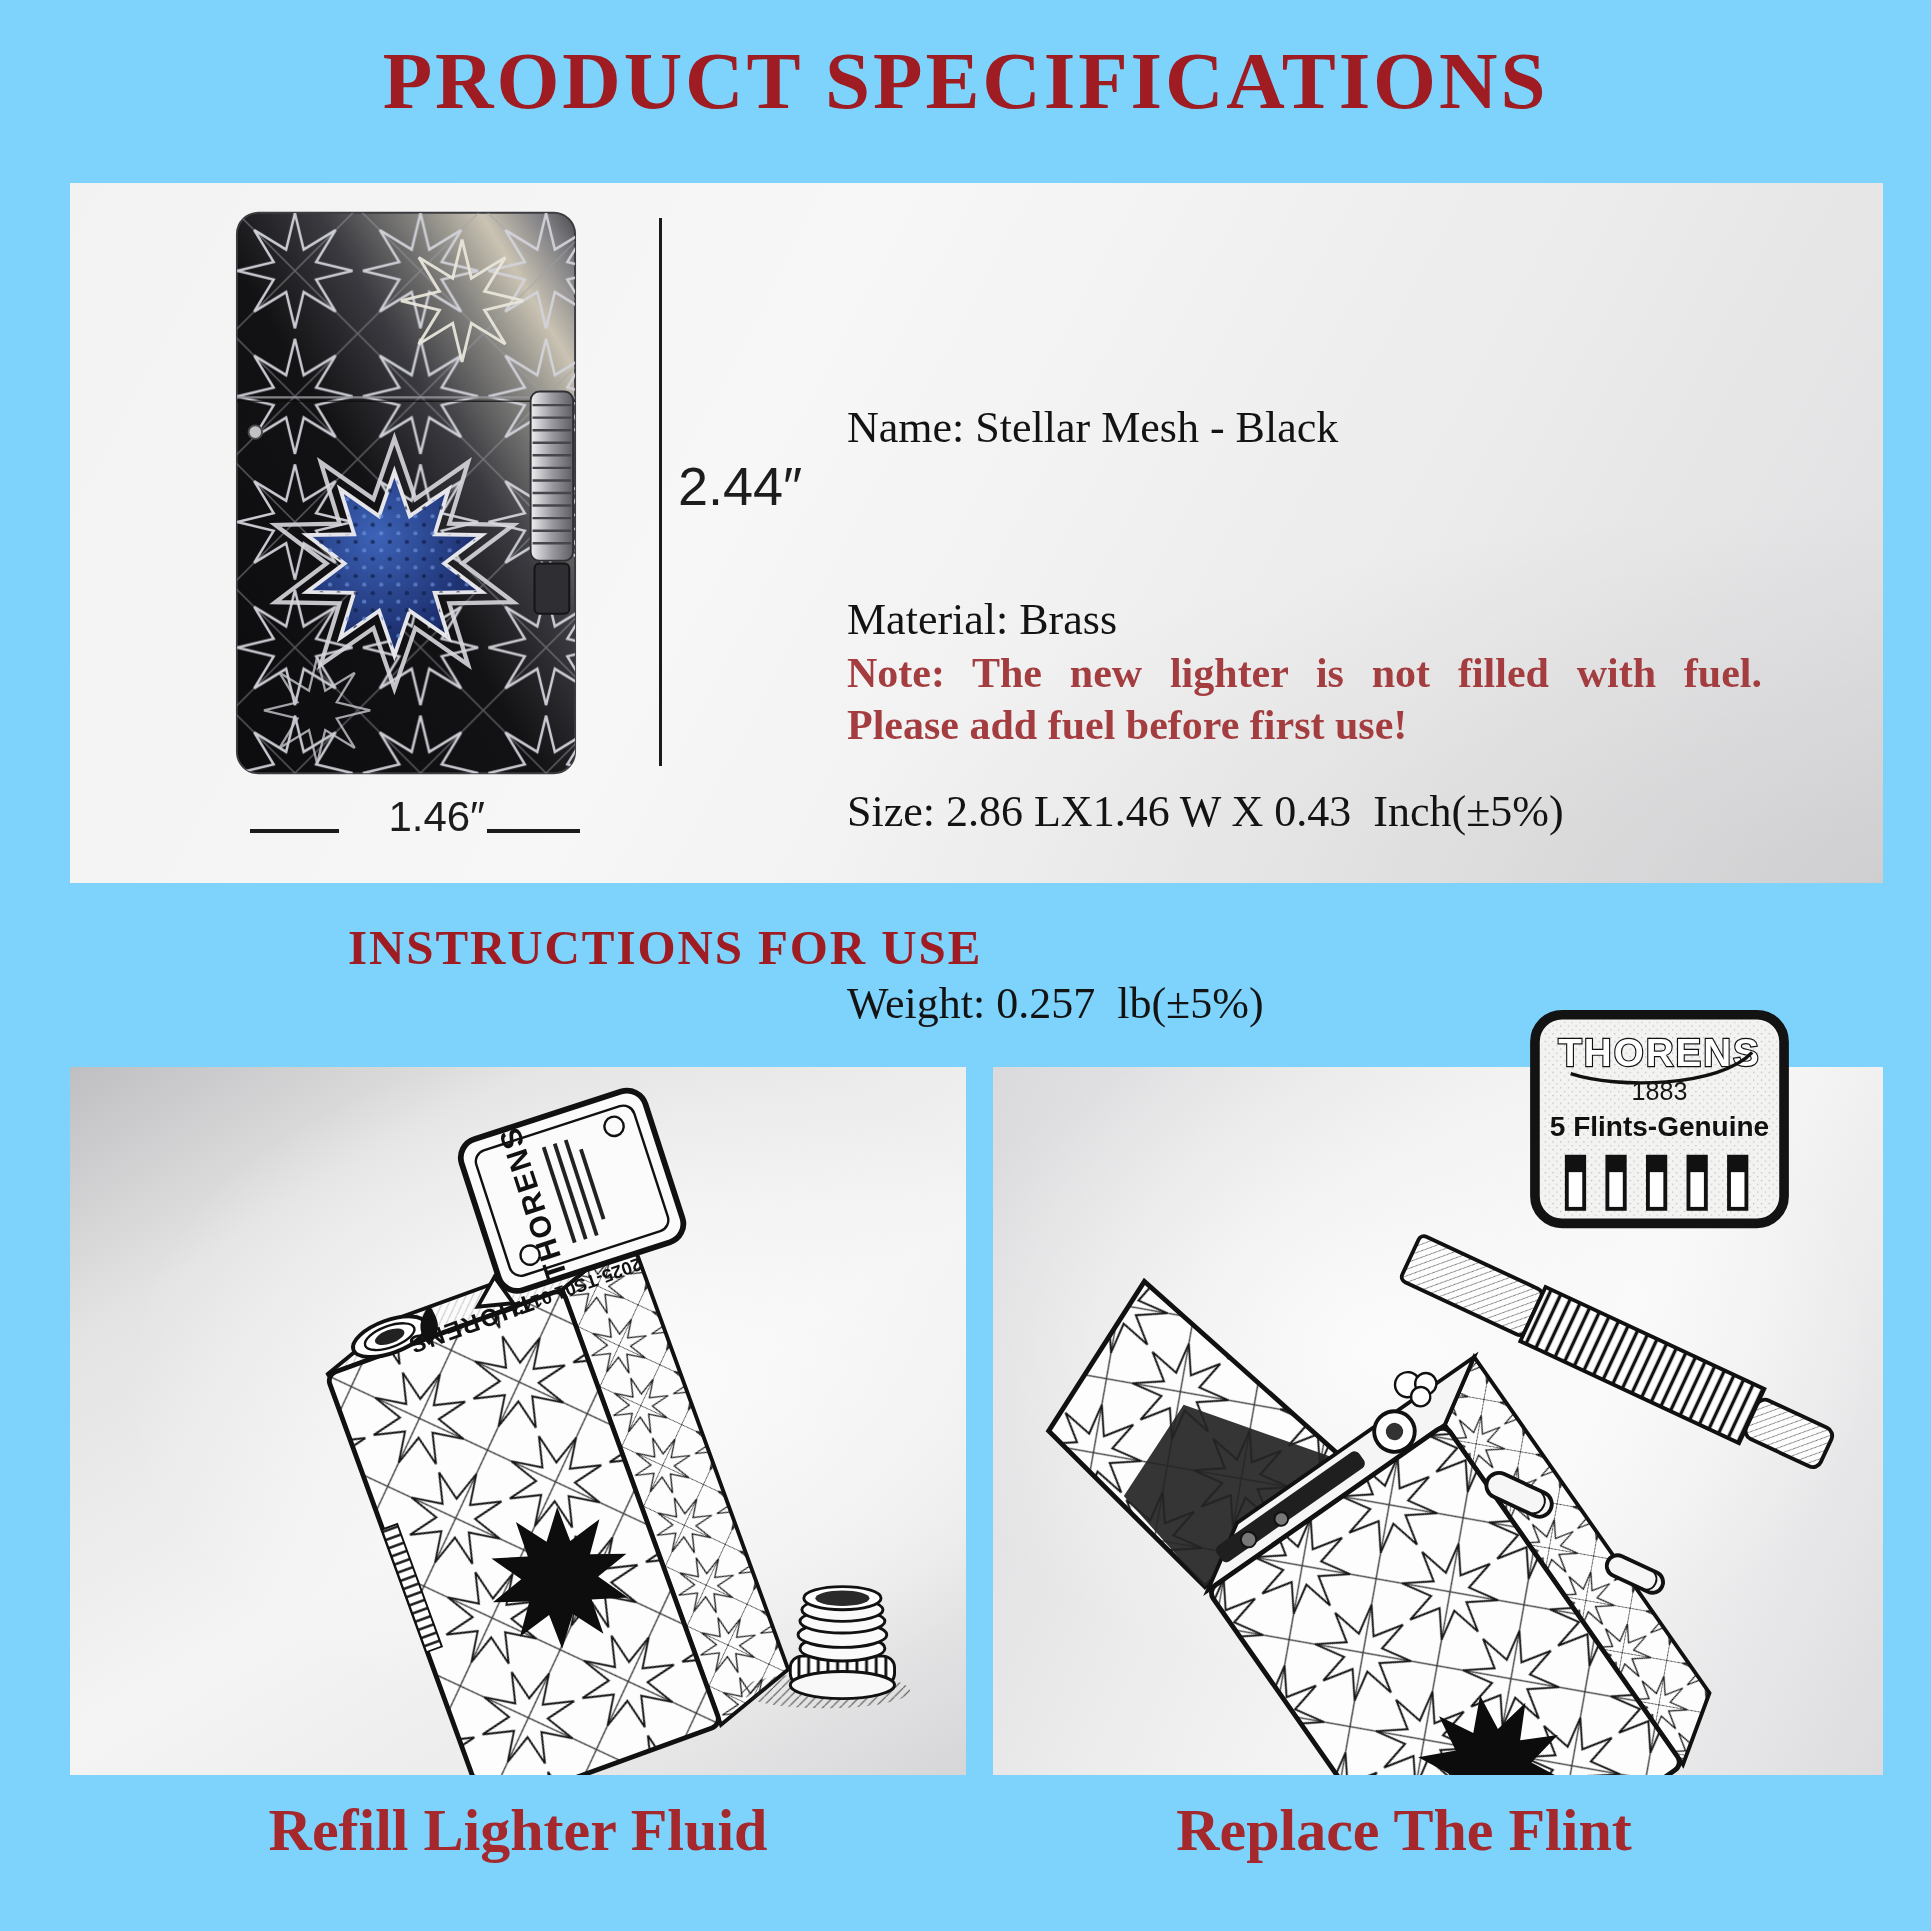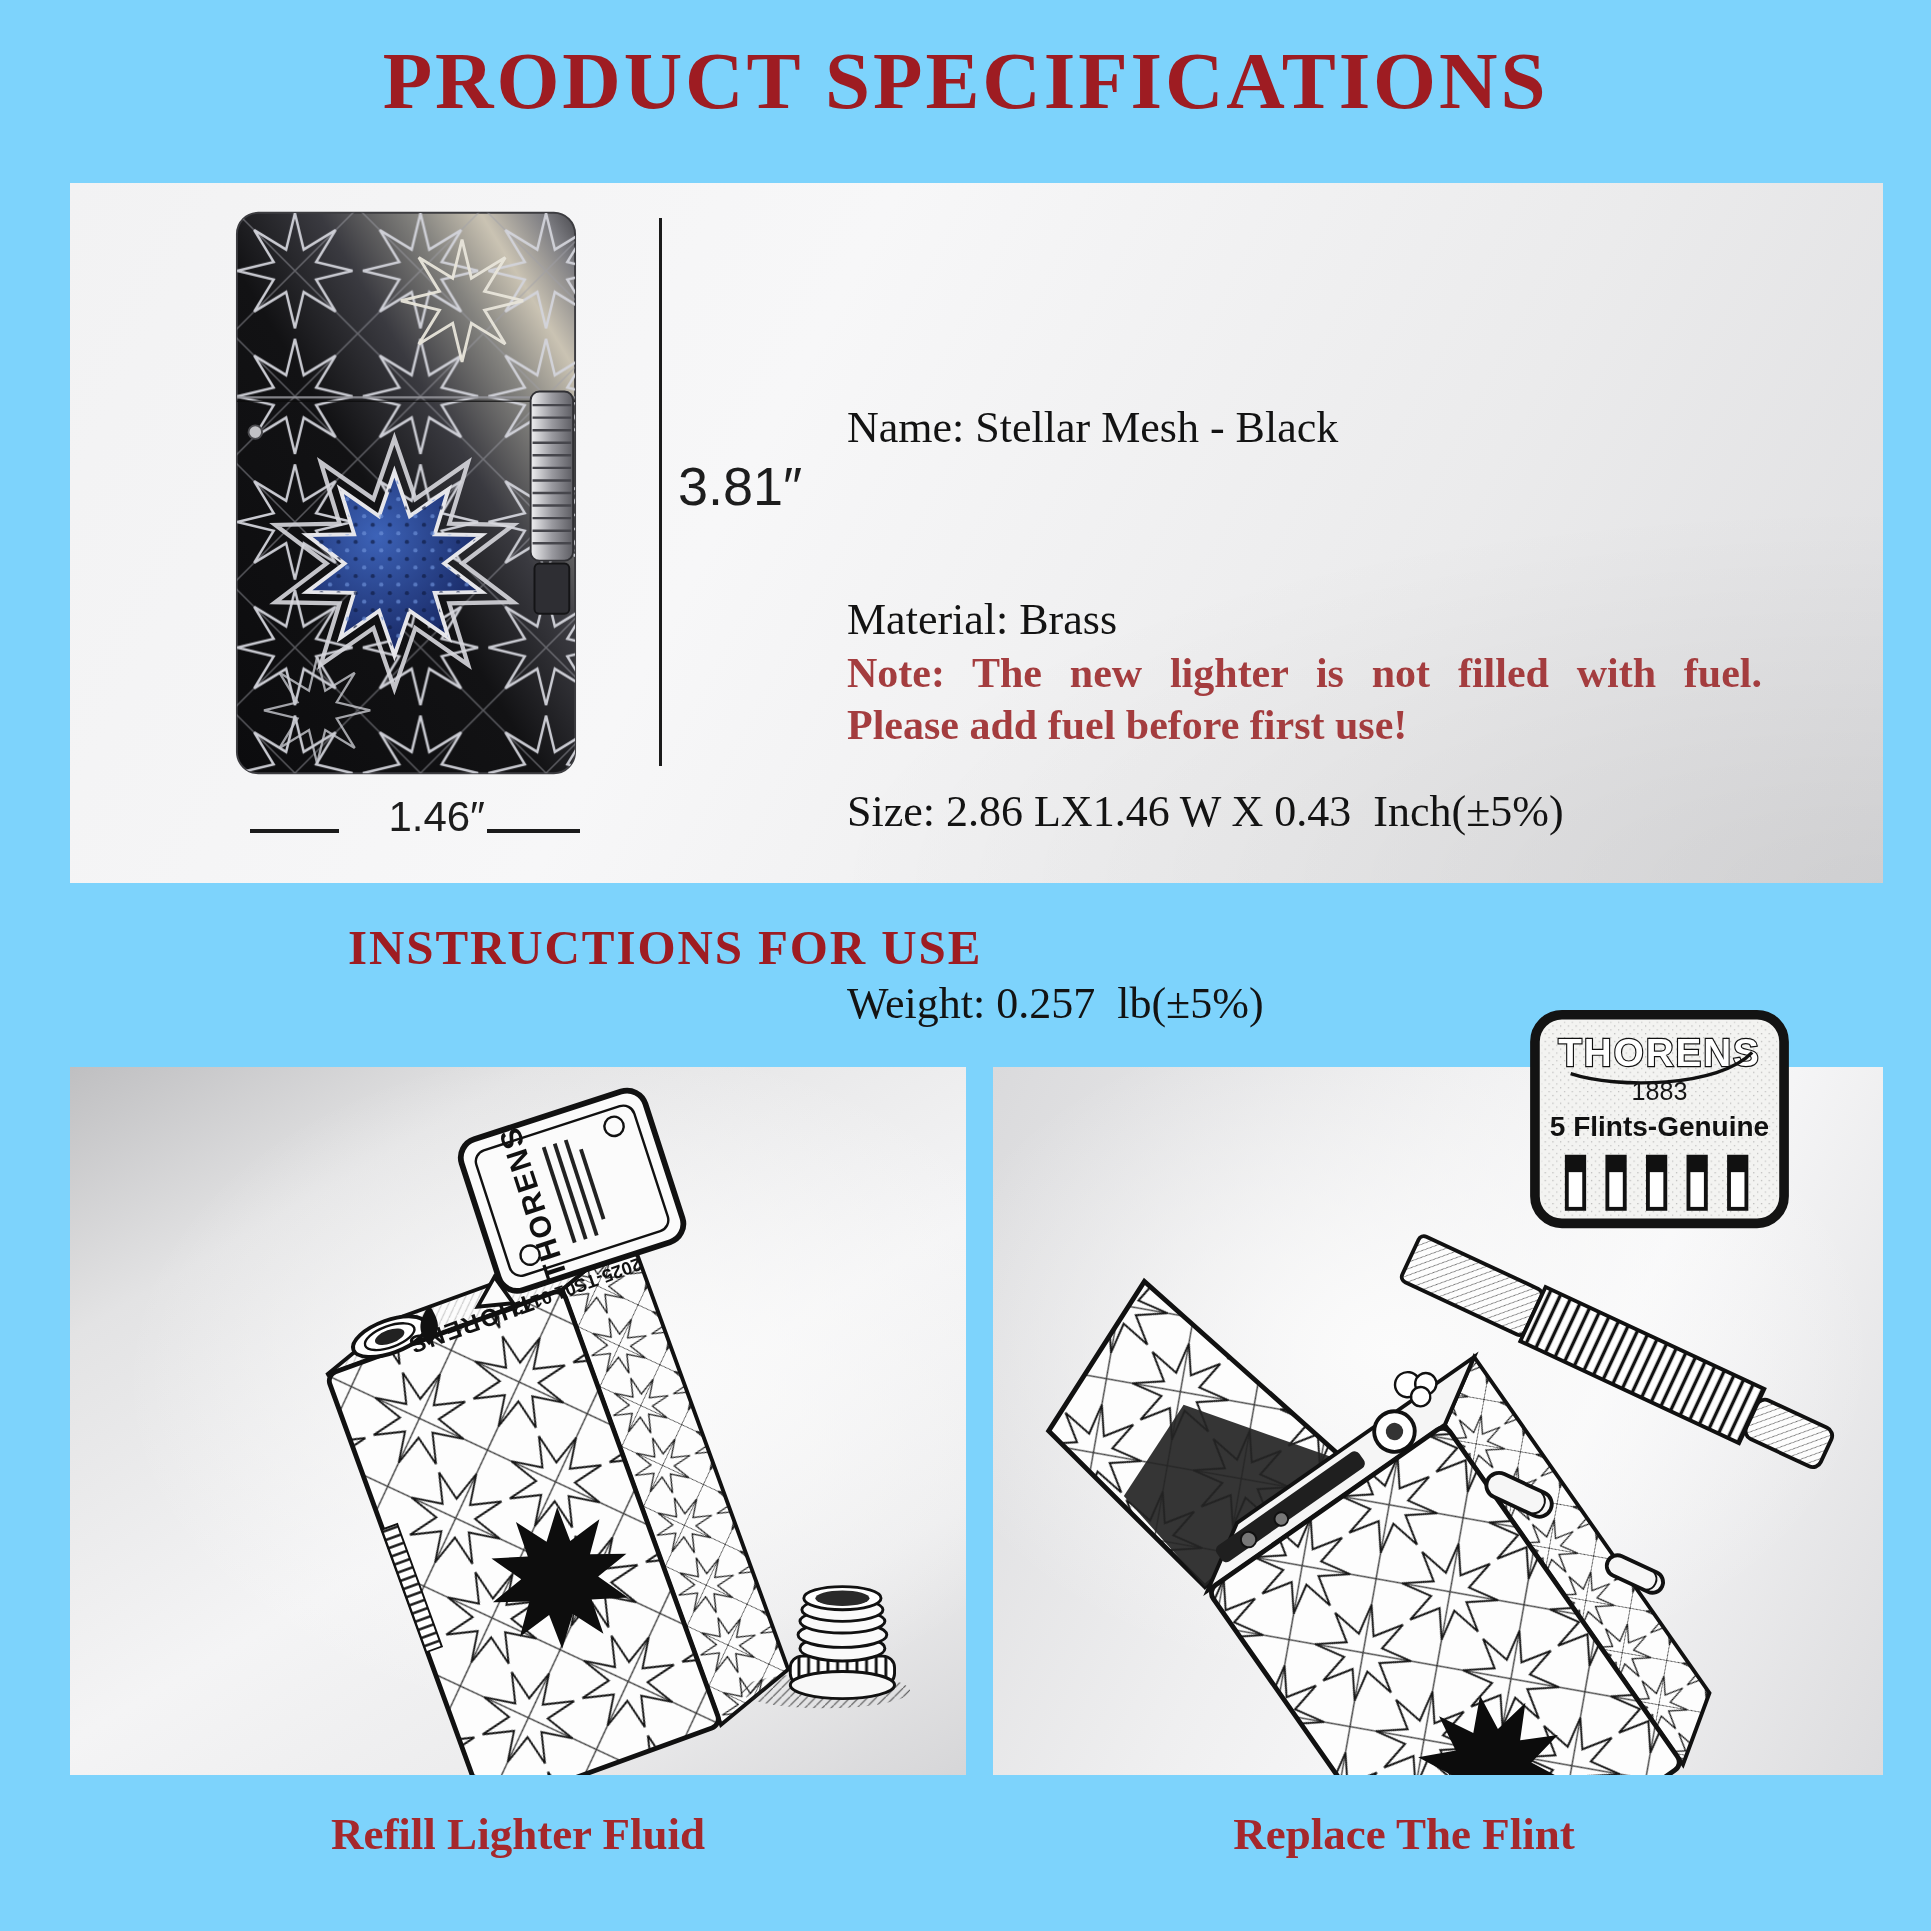--- a/index.html
+++ b/index.html
@@ -32,22 +32,22 @@
   .dim-h-label{position:absolute;left:272px;top:610px;width:143px;text-align:right;
                font-family:"Liberation Sans",sans-serif;font-size:42px;color:#1d1d1d;}
 
   .spec-block{position:absolute;left:777px;top:85px;font-size:44px;color:#131313;
               line-height:64px;white-space:pre-wrap;}
   .spec-line{margin:0;}
   .note-block{position:absolute;left:777px;top:464px;width:915px;font-size:42px;
               color:#a43d3f;line-height:52px;font-weight:bold;}
   .note-l1{text-align:justify;text-align-last:justify;}
 
-  .caption{position:absolute;top:1796px;text-align:center;font-size:45px;font-weight:bold;
-           color:#a5282c;margin-top:12px;}
+  .caption{position:absolute;top:1796px;text-align:center;font-size:60px;font-weight:bold;
+           color:#a5282c;}
   #caption-left{left:70px;width:896px;}
   #caption-right{left:959px;width:890px;}
 
   .flint-box{position:absolute;left:1528px;top:1008px;z-index:6;}
   svg text{user-select:none;}
 </style>
 </head>
 <body>
 
 <div class="canvas">
@@ -103,21 +103,21 @@
       <rect x="309" y="190" width="44" height="175" rx="9" fill="url(#p-roll)" stroke="#303034" stroke-width="2"></rect>
       <path d="M311,204H351M311,217H351M311,230H351M311,243H351M311,256H351M311,269H351M311,282H351
                M311,295H351M311,308H351M311,321H351M311,334H351M311,347H351" stroke="#46464c" stroke-width="2.5"></path>
       <rect x="313" y="368" width="36" height="52" rx="5" fill="#2e2e33" stroke="#141416" stroke-width="2"></rect>
       <use href="#p-s10" transform="translate(168,368) scale(1.85)" fill="none" stroke="#d7d7dd" stroke-width="2.4" opacity=".9"></use>
       <use href="#p-s10" transform="translate(168,368) scale(1.36)" fill="url(#p-blue)" stroke="#e6e6ea" stroke-width="3"></use>
       <use href="#p-s10" transform="translate(168,368) scale(1.36)" fill="url(#p-dots)" opacity=".75"></use>
     </svg>
 
     <div class="dim-v"></div>
-    <div class="dim-v-label">3.81″</div>
+    <div class="dim-v-label">2.44″</div>
     <div class="dim-h-seg" style="left:180px;width:89px;"></div>
     <div class="dim-h-label">1.46″</div>
     <div class="dim-h-seg" style="left:417px;width:93px;"></div>
 
     <div class="spec-block">
       <p class="spec-line">Name: Stellar Mesh - Black</p>
       <p class="spec-line">Material: Brass</p>
       <p class="spec-line">Size: 2.86 LX1.46 W X 0.43  Inch(±5%)</p>
       <p class="spec-line">Weight: 0.257  lb(±5%)</p>
     </div>

